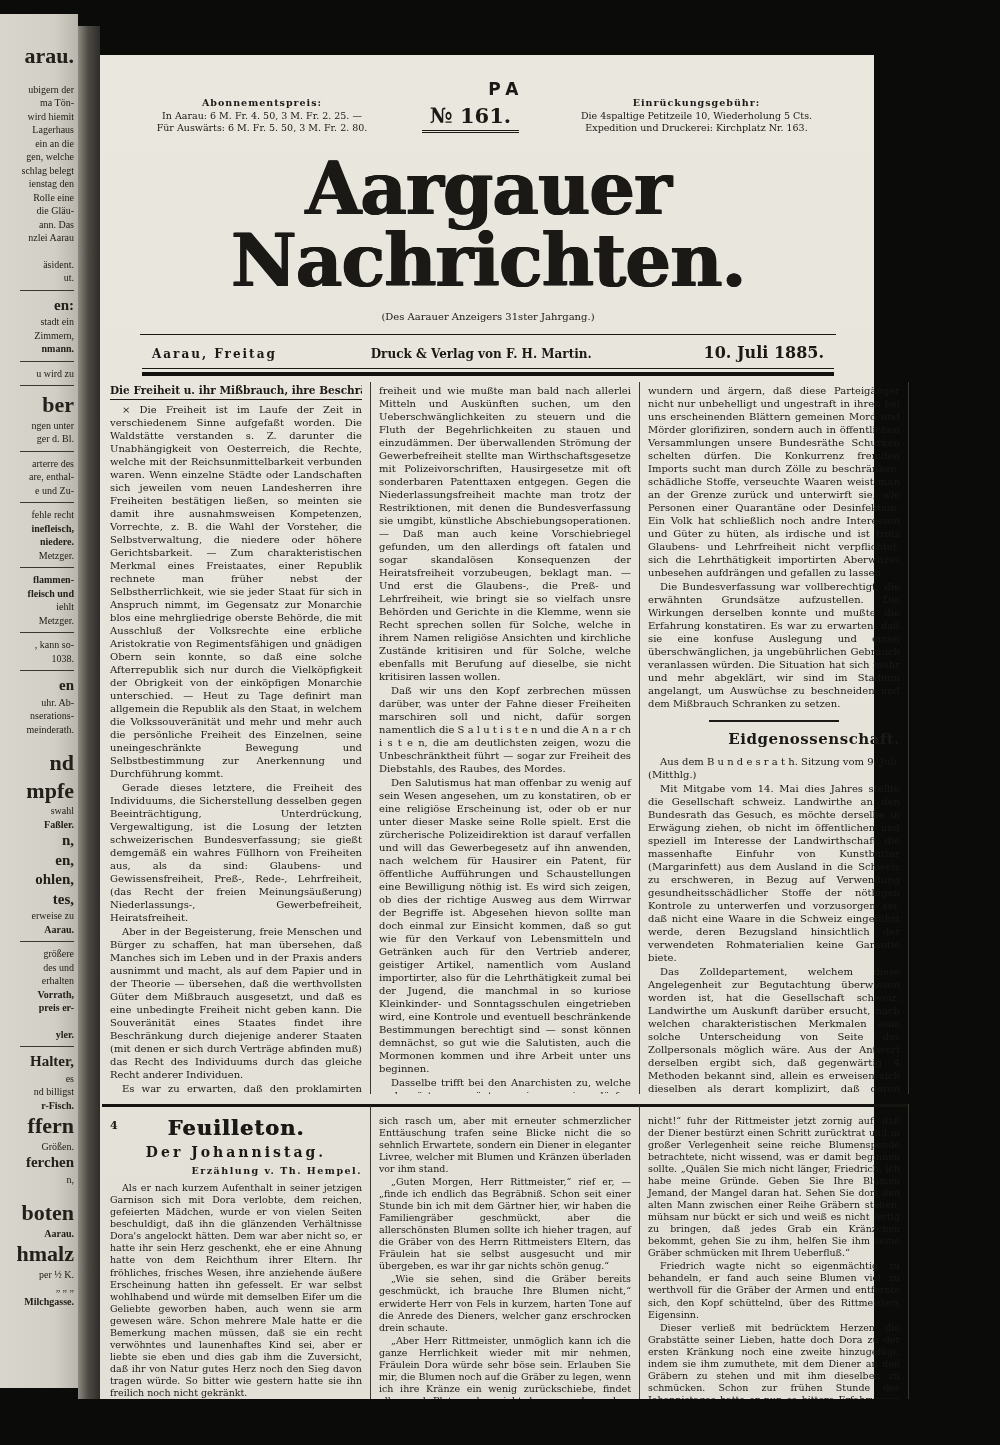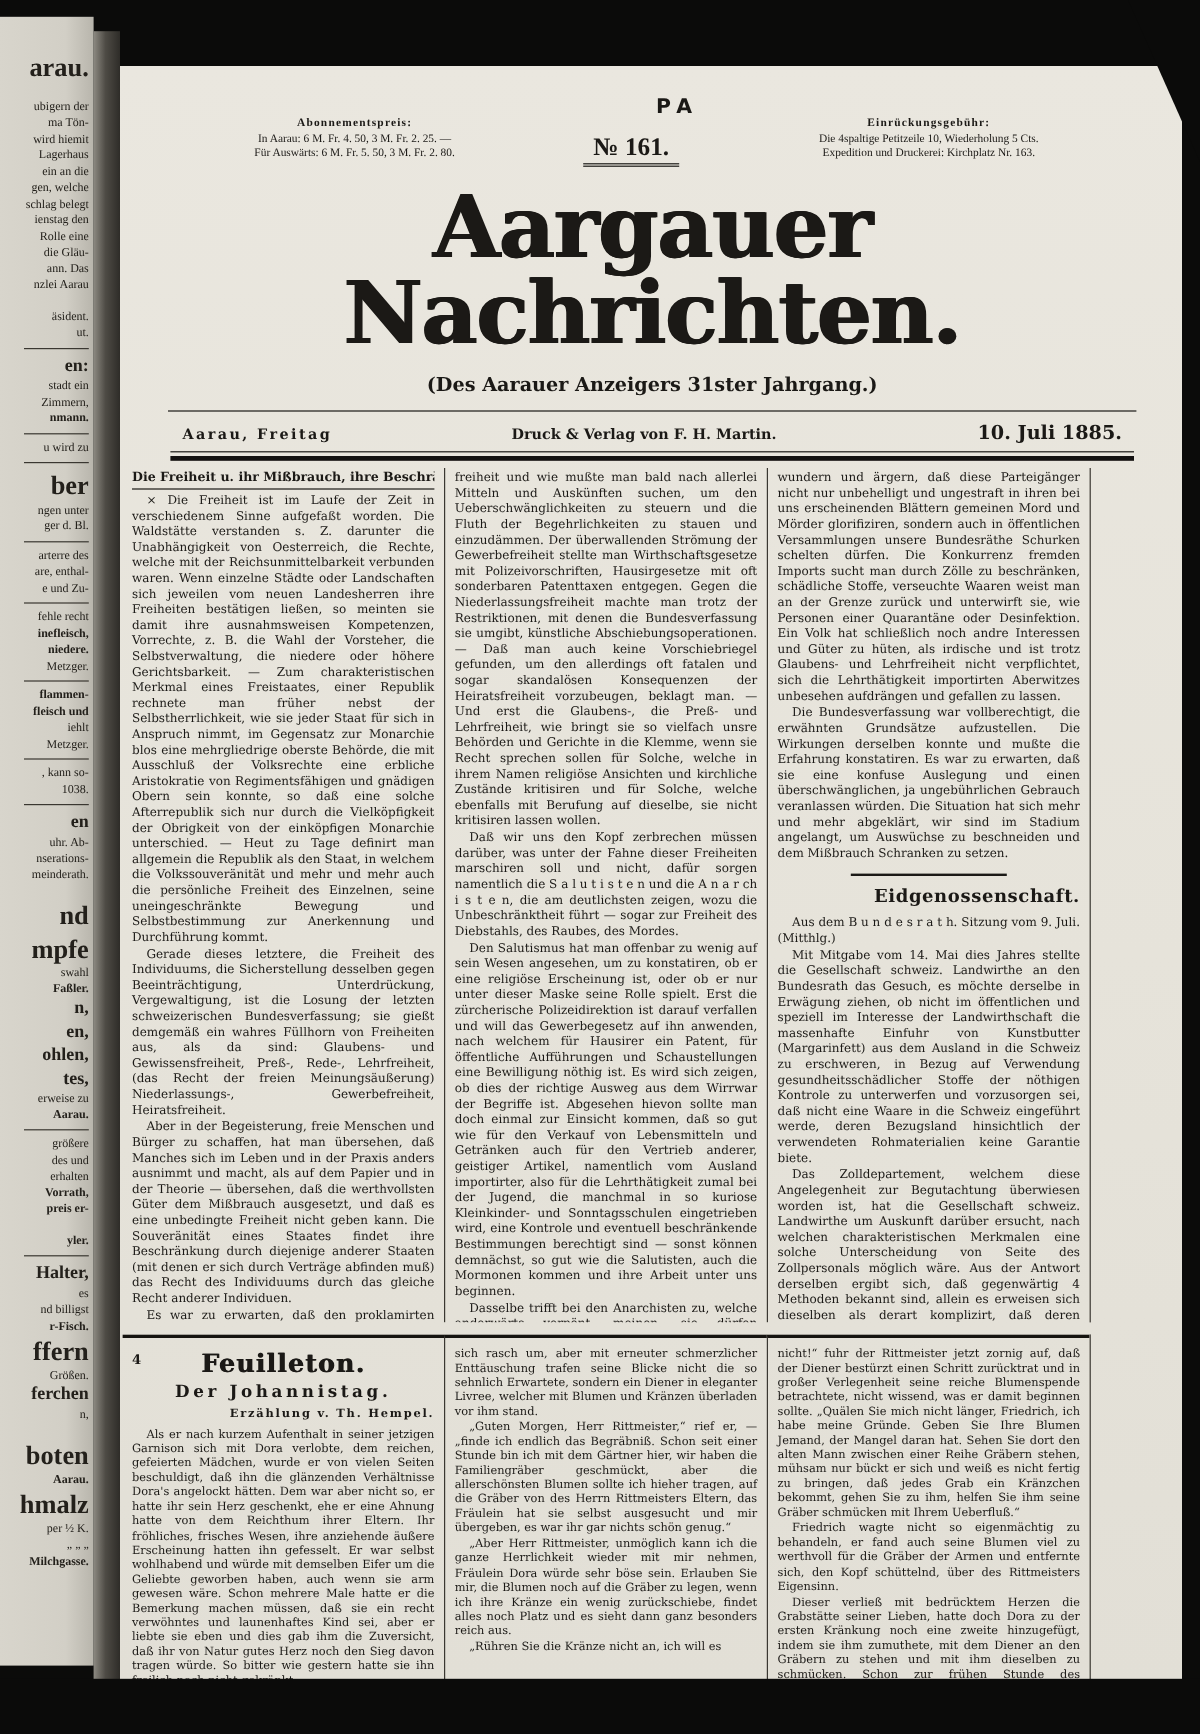--- a/index.html
+++ b/index.html
@@ -15,47 +15,47 @@
   .frag-bold{font-weight:bold;}
   .frag-lg{font-weight:bold;font-size:15px;line-height:1.3;}
   .frag-xl{font-weight:bold;font-size:22px;line-height:1.25;}
   .frag-rule{height:0;border-top:1px solid #3a3731;margin:5px 0 5px 18px;}
   .frag-gap{height:13px;}
 
   .gutter{position:absolute;left:78px;top:26px;width:22px;height:1374px;
     background:linear-gradient(90deg,#8d8a82 0%,#4e4b45 45%,#2e2c28 100%);}
 
   
-  .main-page{position:absolute;left:100px;top:55px;width:885px;height:1345px;
+  .main-page{position:absolute;left:100px;top:55px;width:774px;height:1345px;
     background:linear-gradient(180deg,#eae7df 0%,#e6e3da 55%,#e2dfd6 100%);
     box-sizing:border-box;padding:0 0 0 0;}
 
   .corner-tr{position:absolute;right:0;top:0;width:78px;height:142px;background:#0b0b0a;
     clip-path:polygon(18% 0,100% 0,100% 100%,100% 62%,55% 0);}
   .corner-tr2{position:absolute;right:0;top:0;width:60px;height:135px;background:#0b0b0a;
     clip-path:polygon(0 0,100% 0,100% 100%);}
   .bottom-band{position:absolute;left:0;bottom:0;width:1000px;height:46px;background:#0b0b0a;}
   .bottom-edge{position:absolute;left:96px;bottom:34px;width:190px;height:3px;background:#cfccc3;
     transform:rotate(4deg);}
 
   
   .masthead{position:relative;padding:26px 38px 0 40px;}
   .pa-mark{position:absolute;left:52.5%;top:24px;transform:translateX(-50%);
     font-family:"DejaVu Sans",sans-serif;font-weight:bold;font-size:17px;letter-spacing:6px;}
-  .mast-top{display:flex;justify-content:center;align-items:flex-end;gap:48px;margin-top:16px;font-family:Liberation Serif, serif;}
+  .mast-top{display:flex;justify-content:center;align-items:flex-start;gap:26px;margin-top:16px;}
   .mast-block{font-size:9.5px;line-height:1.32;}
   .mast-block.left{text-align:center;min-width:245px;}
   .mast-block.right{text-align:center;min-width:280px;}
   .mast-label{font-weight:bold;letter-spacing:1px;}
   .issue-wrap{text-align:center;padding-top:6px;min-width:120px;}
   .issue{font-size:21px;font-weight:bold;border-bottom:3px double #1b1916;padding:0 8px 2px 8px;}
   .title{margin:18px 0 0 0;text-align:center;font-size:72px;line-height:1.0;font-weight:bold;
     letter-spacing:-1px;font-family:"DejaVu Serif",serif;
     text-shadow:1px 0 0 #1b1916, -0.5px 0 0 #1b1916;}
-  .subtitle{text-align:center;font-weight:bold;font-size:16px;margin-top:14px;}
+  .subtitle{text-align:center;font-weight:normal;font-size:10px;margin-top:14px;}
   .dateline{display:flex;justify-content:space-between;align-items:baseline;
     border-top:1px solid #1b1916;margin-top:12px;padding:8px 12px 6px 12px;}
   .dateline .dl-place{font-weight:bold;font-size:12px;letter-spacing:2px;}
   .dateline .dl-pub{font-weight:bold;font-size:12px;}
   .dateline .dl-date{font-weight:bold;font-size:16px;margin-left:18px;}
   .thick-rule{height:3px;border-top:1px solid #1b1916;border-bottom:4px solid #131110;margin:0 2px;}
 
   
   .main-cols{display:flex;margin:6px 0 0 2px;height:712px;overflow:hidden;
     border-right:1px solid #3a3731;width:806px;}
@@ -249,20 +249,21 @@
         <div class="f-byline">Erzählung v. Th. Hempel.</div>
         <div>
             <div class="para f-para">Als er nach kurzem Aufenthalt in seiner jetzigen Garnison sich mit Dora verlobte, dem reichen, gefeierten Mädchen, wurde er von vielen Seiten beschuldigt, daß ihn die glänzenden Verhältnisse Dora's angelockt hätten. Dem war aber nicht so, er hatte ihr sein Herz geschenkt, ehe er eine Ahnung hatte von dem Reichthum ihrer Eltern. Ihr fröhliches, frisches Wesen, ihre anziehende äußere Erscheinung hatten ihn gefesselt. Er war selbst wohlhabend und würde mit demselben Eifer um die Geliebte geworben haben, auch wenn sie arm gewesen wäre. Schon mehrere Male hatte er die Bemerkung machen müssen, daß sie ein recht verwöhntes und launenhaftes Kind sei, aber er liebte sie eben und dies gab ihm die Zuversicht, daß ihr von Natur gutes Herz noch den Sieg davon tragen würde. So bitter wie gestern hatte sie ihn freilich noch nicht gekränkt.</div>
             <div class="para f-para">Wieder nahten Schritte, diesmal blieben sie bei dem Erbbegräbniß stehen. Der Rittmeister wendete</div>
           </div>
       </div>
       <div class="f-col">
         <div>
             <div class="para f-para cont">sich rasch um, aber mit erneuter schmerzlicher Enttäuschung trafen seine Blicke nicht die so sehnlich Erwartete, sondern ein Diener in eleganter Livree, welcher mit Blumen und Kränzen überladen vor ihm stand.</div>
             <div class="para f-para">„Guten Morgen, Herr Rittmeister,“ rief er, — „finde ich endlich das Begräbniß. Schon seit einer Stunde bin ich mit dem Gärtner hier, wir haben die Familiengräber geschmückt, aber die allerschönsten Blumen sollte ich hieher tragen, auf die Gräber von des Herrn Rittmeisters Eltern, das Fräulein hat sie selbst ausgesucht und mir übergeben, es war ihr gar nichts schön genug.“</div>
+            <div class="para f-para">„Wie sie sehen, sind die Gräber bereits geschmückt, ich brauche Ihre Blumen nicht,“ erwiderte Herr von Fels in kurzem, harten Tone auf die Anrede des Dieners, welcher ganz erschrocken drein schaute.</div>
             <div class="para f-para">„Aber Herr Rittmeister, unmöglich kann ich die ganze Herrlichkeit wieder mit mir nehmen, Fräulein Dora würde sehr böse sein. Erlauben Sie mir, die Blumen noch auf die Gräber zu legen, wenn ich ihre Kränze ein wenig zurückschiebe, findet alles noch Platz und es sieht dann ganz besonders reich aus.</div>
             <div class="para f-para">„Rühren Sie die Kränze nicht an, ich will es</div>
           </div>
       </div>
       <div class="f-col">
         <div>
             <div class="para f-para cont">nicht!“ fuhr der Rittmeister jetzt zornig auf, daß der Diener bestürzt einen Schritt zurücktrat und in großer Verlegenheit seine reiche Blumenspende betrachtete, nicht wissend, was er damit beginnen sollte. „Quälen Sie mich nicht länger, Friedrich, ich habe meine Gründe. Geben Sie Ihre Blumen Jemand, der Mangel daran hat. Sehen Sie dort den alten Mann zwischen einer Reihe Gräbern stehen, mühsam nur bückt er sich und weiß es nicht fertig zu bringen, daß jedes Grab ein Kränzchen bekommt, gehen Sie zu ihm, helfen Sie ihm seine Gräber schmücken mit Ihrem Ueberfluß.“</div>
             <div class="para f-para">Friedrich wagte nicht so eigenmächtig zu behandeln, er fand auch seine Blumen viel zu werthvoll für die Gräber der Armen und entfernte sich, den Kopf schüttelnd, über des Rittmeisters Eigensinn.</div>
             <div class="para f-para">Dieser verließ mit bedrücktem Herzen die Grabstätte seiner Lieben, hatte doch Dora zu der ersten Kränkung noch eine zweite hinzugefügt, indem sie ihm zumuthete, mit dem Diener an den Gräbern zu stehen und mit ihm dieselben zu schmücken. Schon zur frühen Stunde des Johannistages hatte er nun so bittere Erfahrungen machen müssen, wie würde es heute übers Jahr sein? Ob sie auch als sein Weib</div>
           </div>

